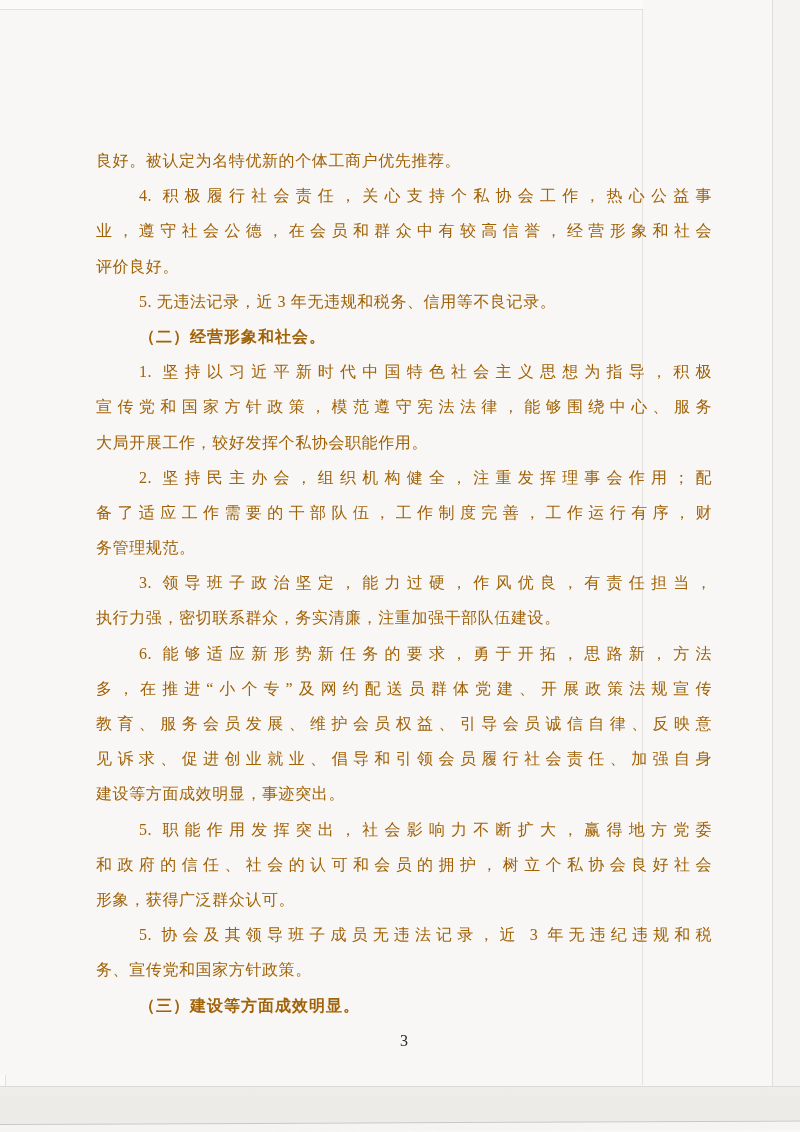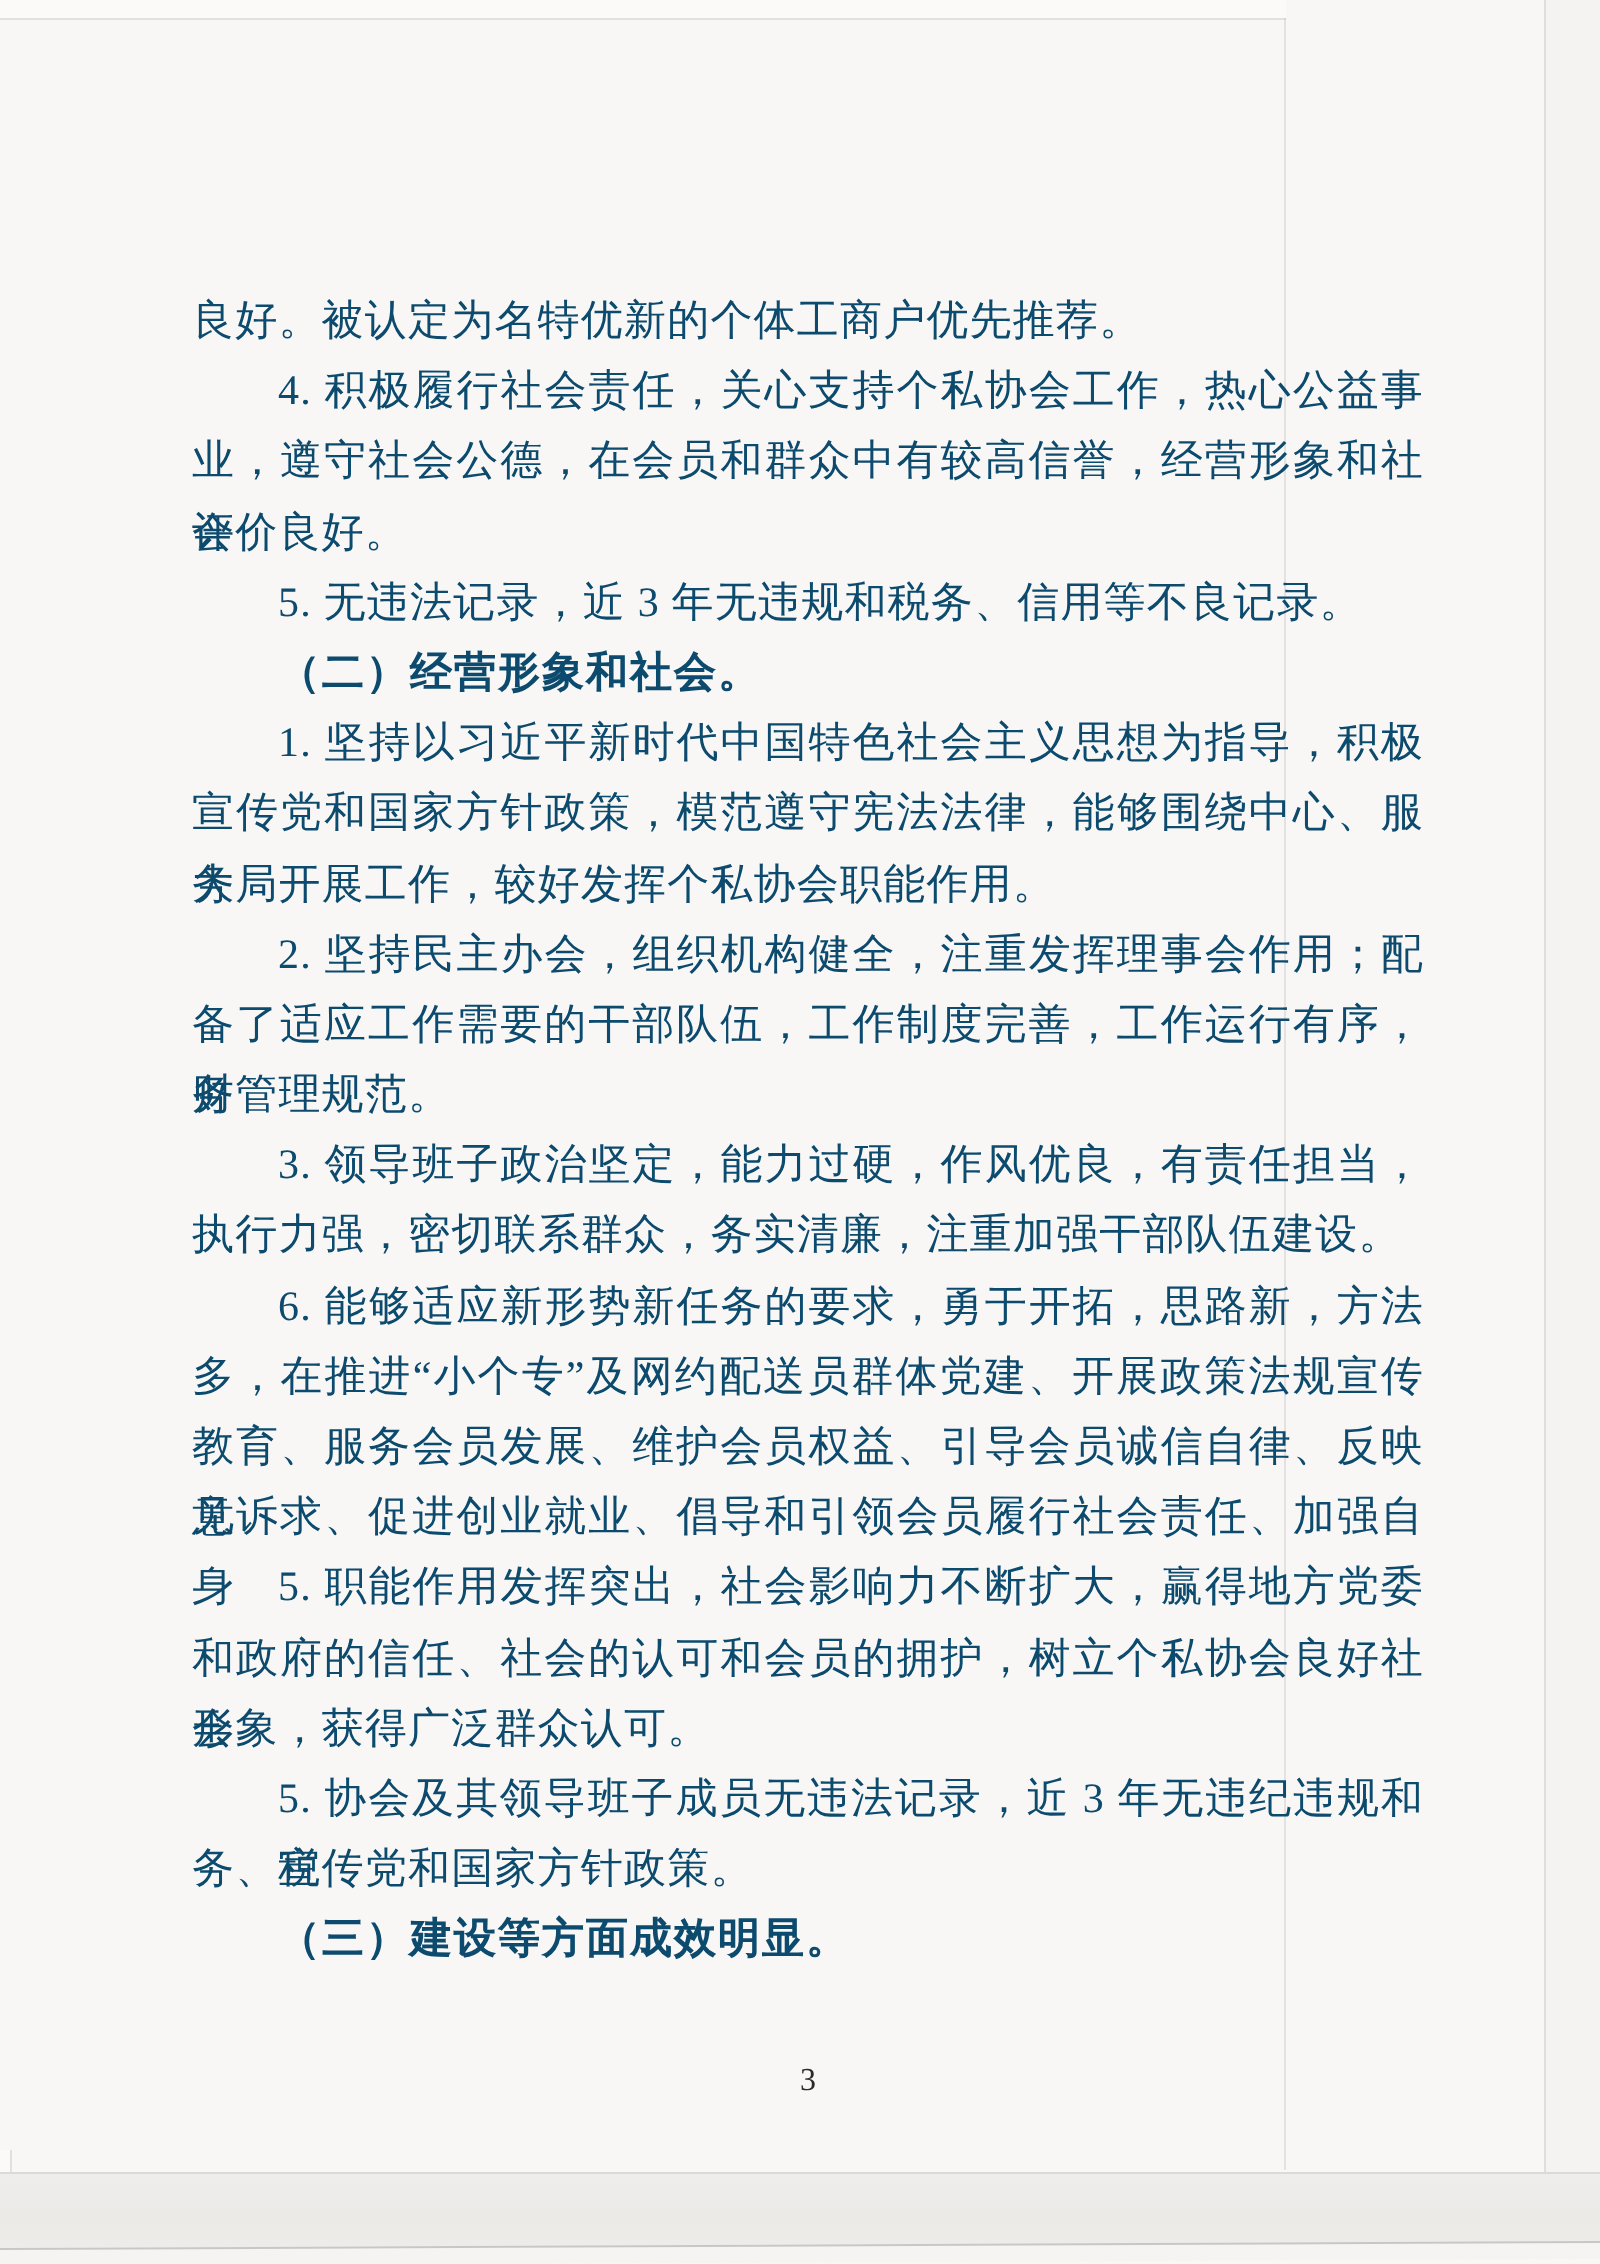--- a/index.html
+++ b/index.html
@@ -59,22 +59,22 @@
     left: 0; top: 1075px;
     width: 5px; height: 18px;
     background: #fbfaf8;
     border-right: 1px solid rgba(200,198,194,0.5);
   }
 
   .doc-body {
     position: absolute;
     left: 96px; top: 143px;
     width: 616px;
-    color: #0c4a6e;
-    font-size: 21px;
+    color: #a16207;
+    font-size: 16px;
     letter-spacing: 0.6px;
   }
   .line {
     height: 35.2px;
     line-height: 35.2px;
     text-align: left;
     white-space: nowrap;
   }
   .line.indent { padding-left: 43px; }
   .line.full {
@@ -114,20 +114,21 @@
     <div class="line">大局开展工作，较好发挥个私协会职能作用。</div>
     <div class="line indent full">2. 坚持民主办会，组织机构健全，注重发挥理事会作用；配</div>
     <div class="line full">备了适应工作需要的干部队伍，工作制度完善，工作运行有序，财</div>
     <div class="line">务管理规范。</div>
     <div class="line indent full">3. 领导班子政治坚定，能力过硬，作风优良，有责任担当，</div>
     <div class="line">执行力强，密切联系群众，务实清廉，注重加强干部队伍建设。</div>
     <div class="line indent full">6. 能够适应新形势新任务的要求，勇于开拓，思路新，方法</div>
     <div class="line full">多，在推进“小个专”及网约配送员群体党建、开展政策法规宣传</div>
     <div class="line full">教育、服务会员发展、维护会员权益、引导会员诚信自律、反映意</div>
     <div class="line full">见诉求、促进创业就业、倡导和引领会员履行社会责任、加强自身</div>
+    <div class="line">建设等方面成效明显，事迹突出。</div>
     <div class="line indent full">5. 职能作用发挥突出，社会影响力不断扩大，赢得地方党委</div>
     <div class="line full">和政府的信任、社会的认可和会员的拥护，树立个私协会良好社会</div>
     <div class="line">形象，获得广泛群众认可。</div>
     <div class="line indent full">5. 协会及其领导班子成员无违法记录，近 3 年无违纪违规和税</div>
     <div class="line">务、宣传党和国家方针政策。</div>
     <div class="line indent heading">（三）建设等方面成效明显。</div>
   </div>
 
   <div class="page-number">3</div>
 

